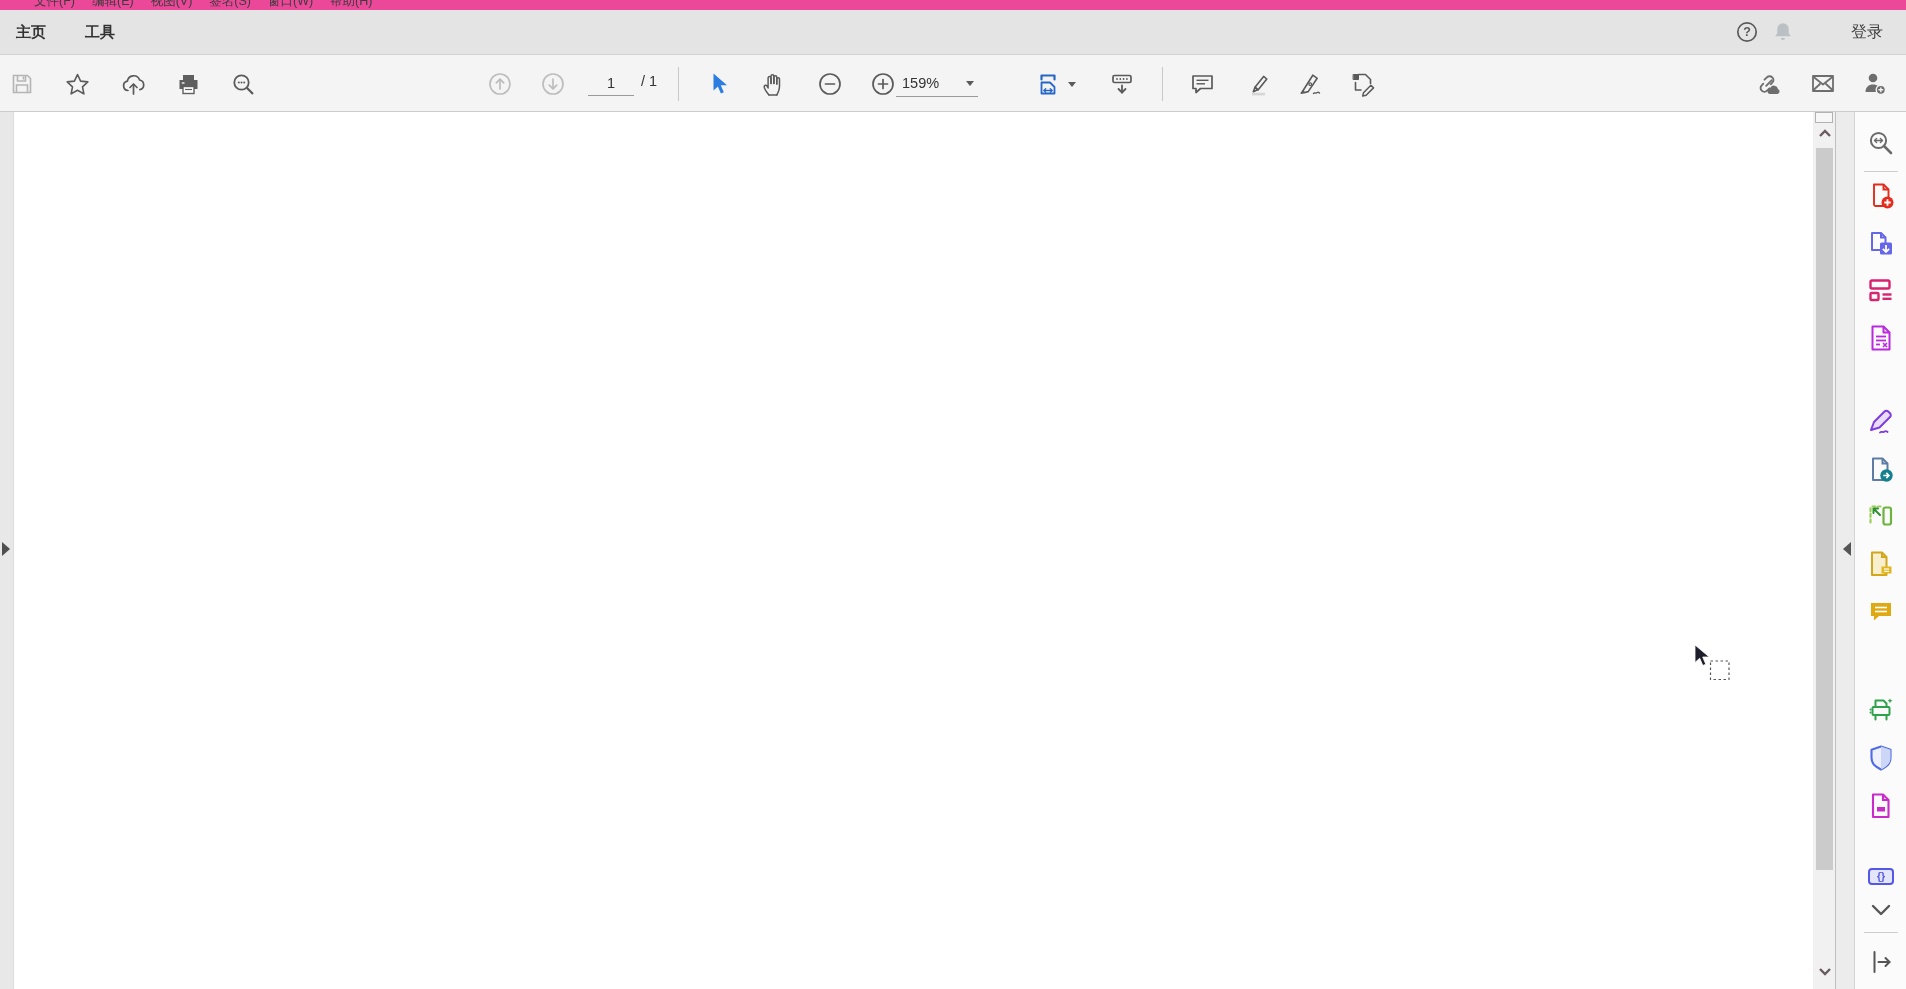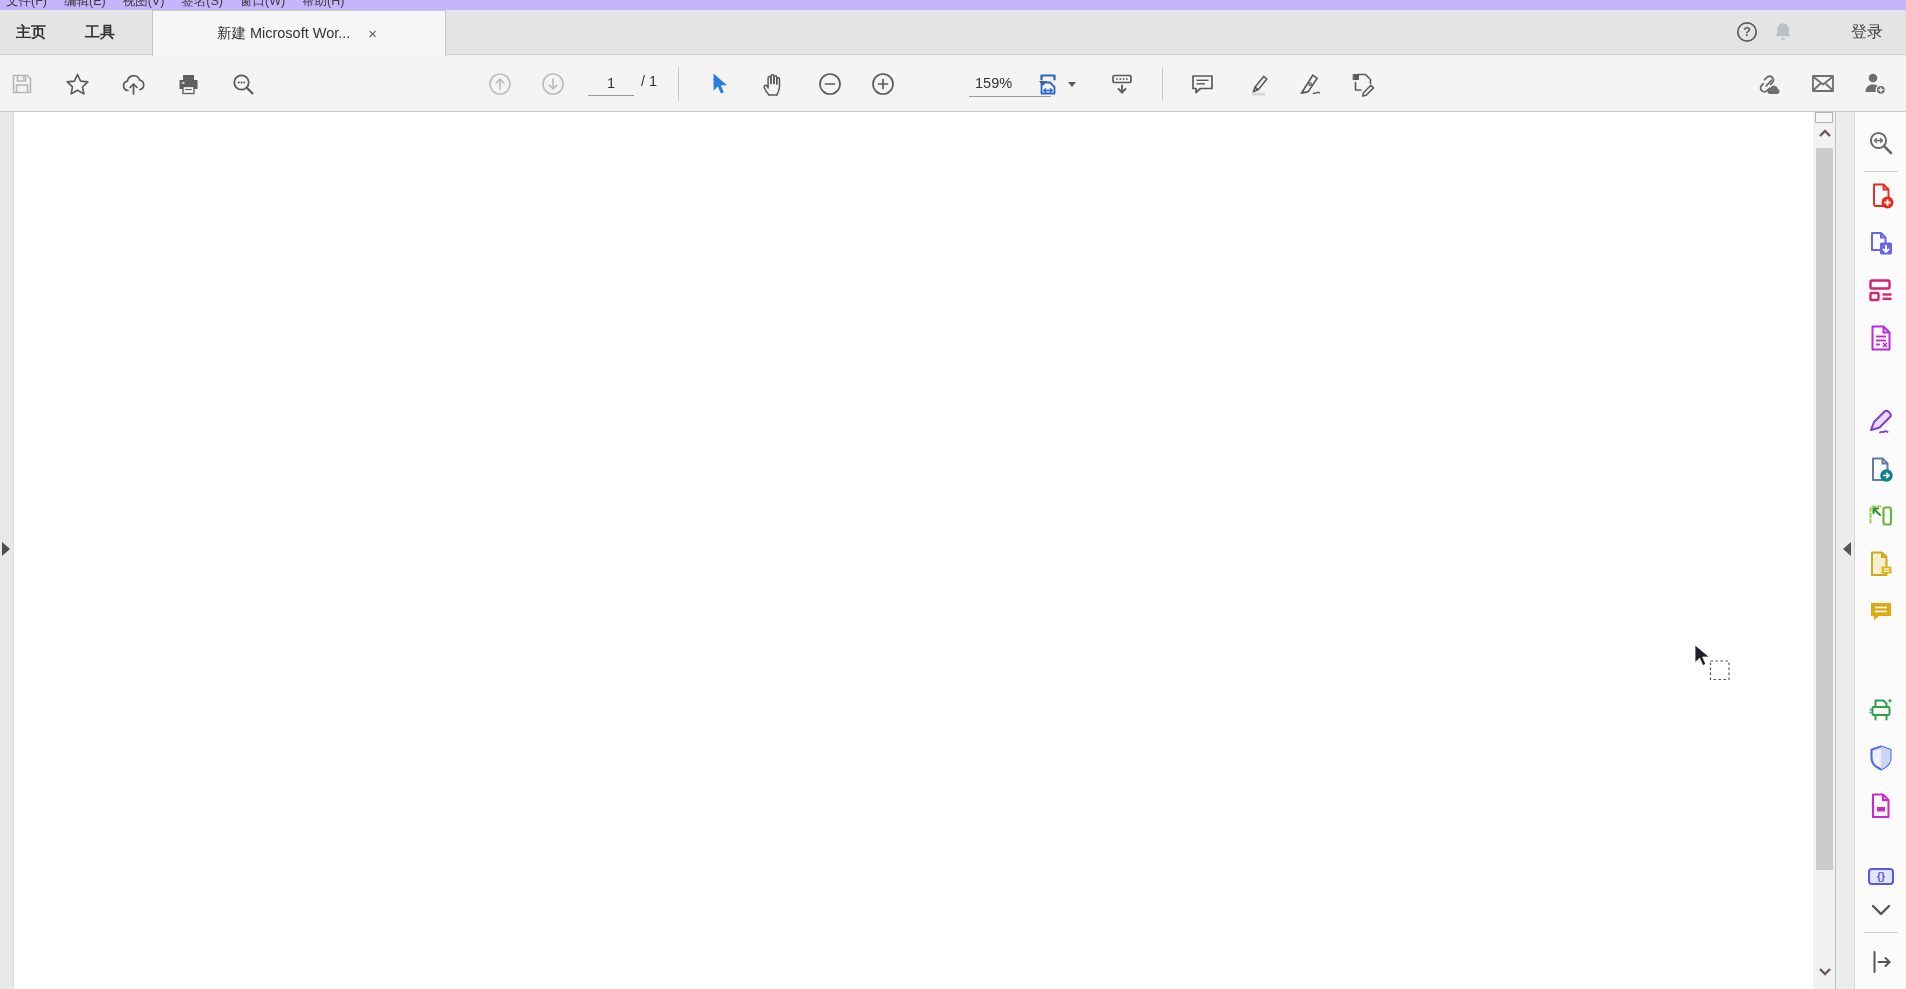--- a/index.html
+++ b/index.html
@@ -2,21 +2,21 @@
 <html><head>
 <meta charset="utf-8">
 <style>
   * { margin:0; padding:0; box-sizing:border-box; }
   html,body { width:1906px; height:989px; overflow:hidden; }
   body { font-family:"Liberation Sans","DejaVu Sans",sans-serif; background:#fff; }
   .app { position:relative; width:1906px; height:989px; background:#fff; overflow:hidden; }
   .abs { position:absolute; }
 
   
-  .menubar { position:absolute; left:0; top:0; width:100%; height:10px; background:#c4b5fd; overflow:hidden; }
+  .menubar { position:absolute; left:0; top:0; width:100%; height:10px; background:#ec4899; overflow:hidden;padding-left:28px; }
   .menubar-inner { display:flex; gap:17px; padding-left:6px; margin-top:-7px; }
   .menu-item { font-size:12.5px; color:#3c3c3c; white-space:nowrap; line-height:16px; }
 
   
   .tabbar { position:absolute; left:0; top:10px; width:100%; height:45px; background:#e4e4e4; border-bottom:1px solid #d2d2d2; }
   .tab { position:absolute; top:0; height:45px; display:flex; align-items:center; justify-content:center; font-size:15px; color:#333; cursor:default;font-weight:bold; }
   .tab-home { left:0; width:62px; }
   .tab-tools { left:68px; width:64px; }
   .doc-tab { position:absolute; left:152px; top:0; width:294px; height:46px; background:#f6f6f6;
              border:1px solid #c8c8c8; border-bottom:none; z-index:2;
@@ -26,21 +26,21 @@
   .help-circle { position:absolute; top:11px; }
   .signin { position:absolute; right:23px; top:12px; font-size:16px; color:#3f3f3f; }
 
   
   .toolbar { position:absolute; left:0; top:55px; width:100%; height:57px; background:#f4f4f4; border-bottom:1px solid #cdcdcd; }
   .tbtn { position:absolute; top:9px; width:36px; height:40px; display:flex; align-items:center; justify-content:center; }
   .vsep { position:absolute; top:12px; width:1px; height:34px; background:#c9c9c9; }
   .page-box { position:absolute; left:588px; top:15px; width:46px; }
   .page-input { width:46px; border:none; border-bottom:1px solid #9a9a9a; background:transparent; text-align:center; font-size:14.5px; color:#333; height:26px; outline:none; font-family:inherit; }
   .page-total { position:absolute; left:641px; top:18px; font-size:14.5px; color:#333; }
-  .zoom-box { position:absolute; left:969px; top:15px; width:82px; height:27px; border-bottom:1px solid #9a9a9a; display:flex; align-items:center;justify-content:space-between; }
+  .zoom-box { position:absolute; left:896px; top:15px; width:82px; height:27px; border-bottom:1px solid #9a9a9a; display:flex; align-items:center;justify-content:space-between; }
   .zoom-text { font-size:14.5px; color:#333; padding-left:6px; flex:1; }
   .caret { width:0; height:0; border-left:4.5px solid transparent; border-right:4.5px solid transparent; border-top:5px solid #5a5a5a; }
   .small-caret { position:absolute; top:27px; }
 
   
   .docarea { position:absolute; left:0; top:112px; width:1906px; height:877px; display:flex; }
   .navstrip { width:14px; background:#e8e8e8; border-right:1px solid #dcdcdc; position:relative; }
   .tri-right { position:absolute; left:2px; top:430px; width:0; height:0; border-top:7px solid transparent; border-bottom:7px solid transparent; border-left:8px solid #4f4f4f; }
   .page { flex:1; background:#ffffff; position:relative; }
   .vscroll { width:23px; background:#f1f1f1; border-right:1px solid #c0c0c0; position:relative; }
@@ -70,24 +70,20 @@
       <span class="menu-item">视图(V)</span>
       <span class="menu-item">签名(S)</span>
       <span class="menu-item">窗口(W)</span>
       <span class="menu-item">帮助(H)</span>
     </div>
   </div>
 
   <div class="tabbar">
     <div class="tab tab-home">主页</div>
     <div class="tab tab-tools">工具</div>
-    <div class="doc-tab">
-      <span class="doc-tab-title">新建 Microsoft Wor...</span>
-      <span class="doc-tab-close">×</span>
-    </div>
 
     <div class="help-circle abs" style="left:1736px;">
       <svg width="22" height="22" viewBox="0 0 22 22">
         <circle cx="11" cy="11" r="9.2" fill="none" stroke="#5a5a5a" stroke-width="1.7"></circle>
         <text x="11" y="15.4" font-size="12.5" font-weight="bold" text-anchor="middle" fill="#5a5a5a" font-family="Liberation Sans,sans-serif">?</text>
       </svg>
     </div>
     <div class="abs" style="left:1771px; top:10px;">
       <svg width="24" height="24" viewBox="0 0 26 26">
         <path d="M13 3.5a6.2 6.2 0 0 1 6.2 6.2v4.6l2.3 3.2H4.5l2.3-3.2V9.7A6.2 6.2 0 0 1 13 3.5z" fill="#bac0c4"></path>

